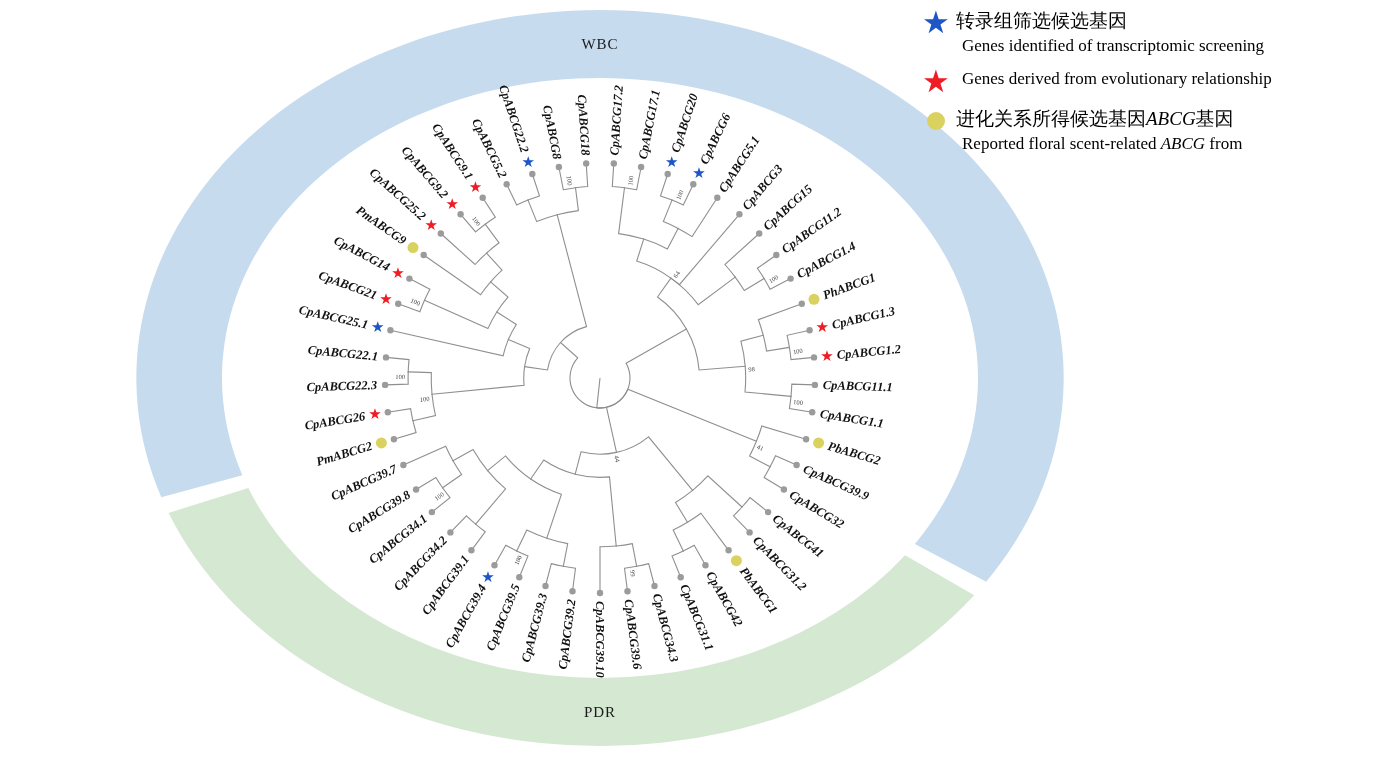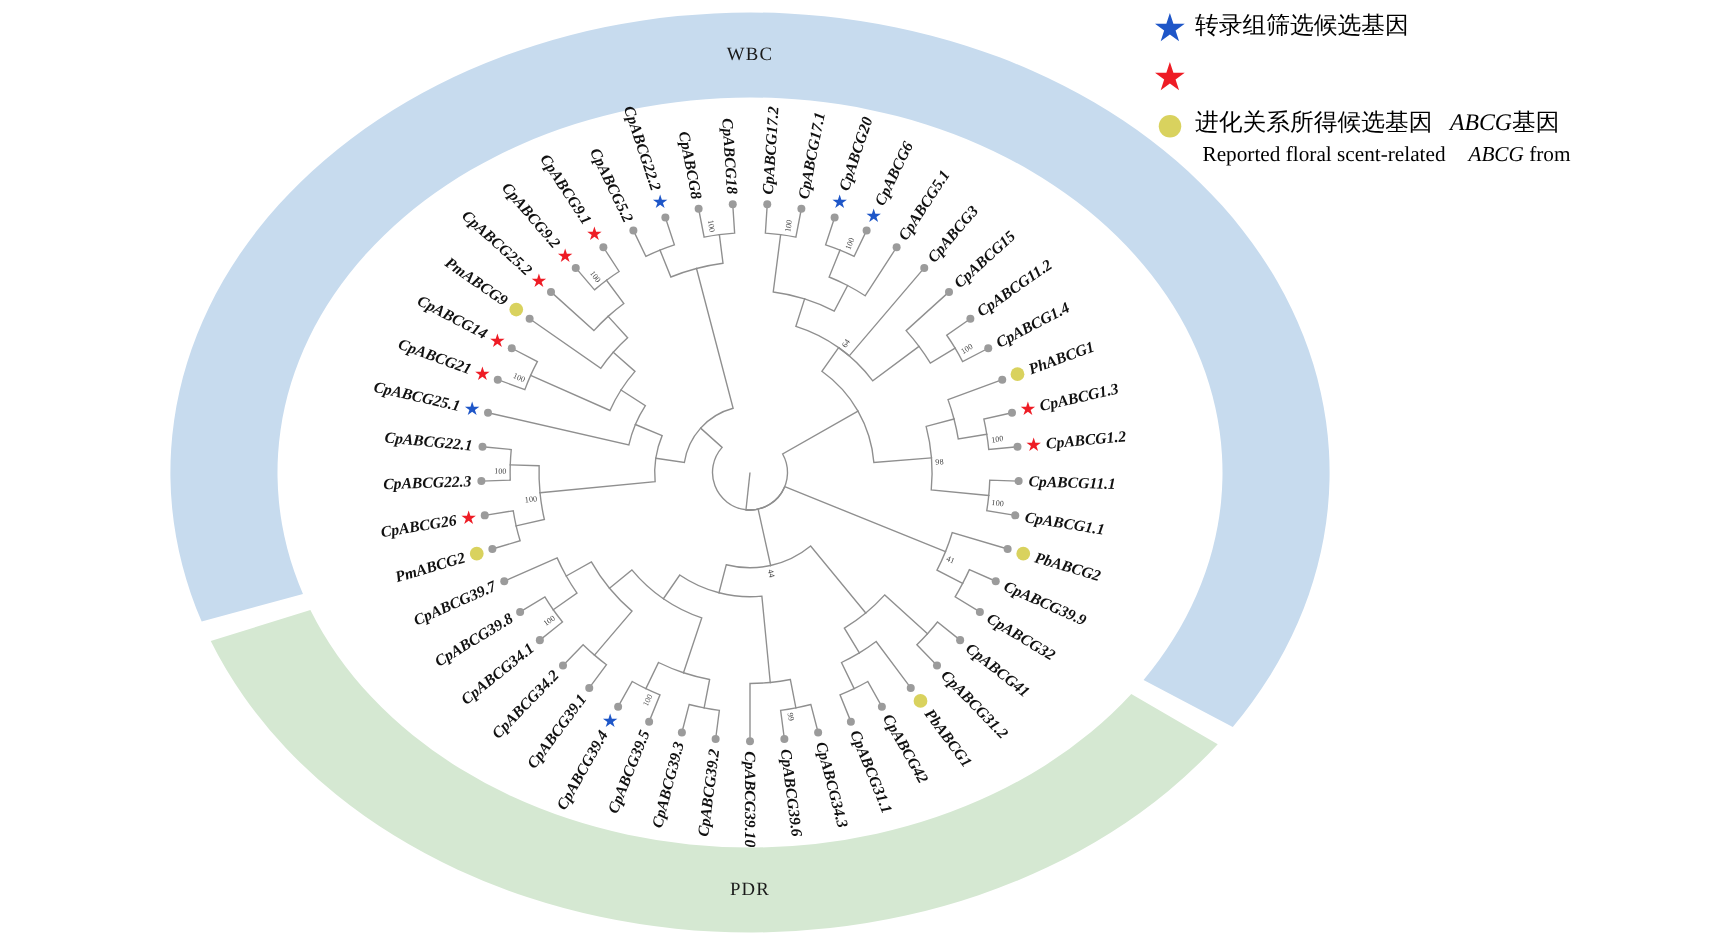--- a/index.html
+++ b/index.html
@@ -11,21 +11,21 @@
   svg{position:absolute;left:0;top:0;}
   .legend{
     position:absolute;top:8px;left:916px;width:468px;
   }
   .legend-row{display:flex;align-items:flex-start;margin-bottom:9px;}
   .legend-marker{flex:0 0 40px;text-align:center;font-size:31px;line-height:30px;}
   .legend-dot{width:18px;height:18px;border-radius:50%;margin:6px auto 0 auto;}
   .legend-texts{flex:1;}
   .legend-zh{font-size:19px;font-weight:normal;line-height:26px;color:#000;}
   .legend-en{font-size:17px;line-height:24px;color:#000;margin-left:6px;}
-  .legend-en i, .legend-zh i{font-style:italic;margin-left:14px;}
+  .legend-en i, .legend-zh i{font-style:italic;}
 </style>
 </head>
 <body>
 
 <div id="figure-wrap">
 
   <svg id="tree-svg" width="1386" height="757" viewBox="0 0 1386 757">
       <path d="M 161.32984144343703 497.22641174978855 A 463.68 368 0 1 1 986.2180603523755 581.6371722449264 L 914.8516796350887 544.0085643301031 A 378 300 0 1 0 242.3884576984541 475.1954443612407 Z" fill="#c7dbee"></path>
       <path d="M 974.181111623378 595.332308088932 A 463.68 368 0 0 1 168.59608929570015 512.8968425077722 L 248.31202931714688 487.97025204437955 A 378 300 0 0 0 905.0389496929712 555.173077246412 Z" fill="#d5e8d2"></path>
       <text x="600" y="44" text-anchor="middle" dominant-baseline="central" font-size="15" fill="#1a1a1a" font-family="&quot;Liberation Serif&quot;, serif" letter-spacing="1">WBC</text>
@@ -264,26 +264,28 @@
         <text x="585.7" y="155.5" transform="rotate(446.3 585.7 155.5)" text-anchor="end" dominant-baseline="central" font-size="12.5" font-style="italic" font-weight="bold" fill="#111111" font-family="&quot;Liberation Serif&quot;, serif">CpABCG18</text>
       </g>
     </svg>
 
   <div class="legend">
 
     <div class="legend-row">
       <div class="legend-marker" style="color: rgb(30, 86, 200);">★</div>
       <div class="legend-texts">
         <div class="legend-zh">转录组筛选候选基因</div>
+        <div class="legend-en">Genes identified of transcriptomic screening</div>
       </div>
     </div>
 
     <div class="legend-row">
       <div class="legend-marker" style="color: rgb(238, 28, 37);">★</div>
       <div class="legend-texts">
+        <div class="legend-en">Genes derived from evolutionary relationship</div>
       </div>
     </div>
 
     <div class="legend-row">
       <div class="legend-marker">
         <div class="legend-dot" style="background: rgb(217, 210, 94);"></div>
       </div>
       <div class="legend-texts">
         <div class="legend-zh"><span>进化关系所得候选基因</span><i>ABCG</i><span>基因</span></div>
         <div class="legend-en"><span>Reported floral scent-related </span><i>ABCG</i><span> from</span></div>

